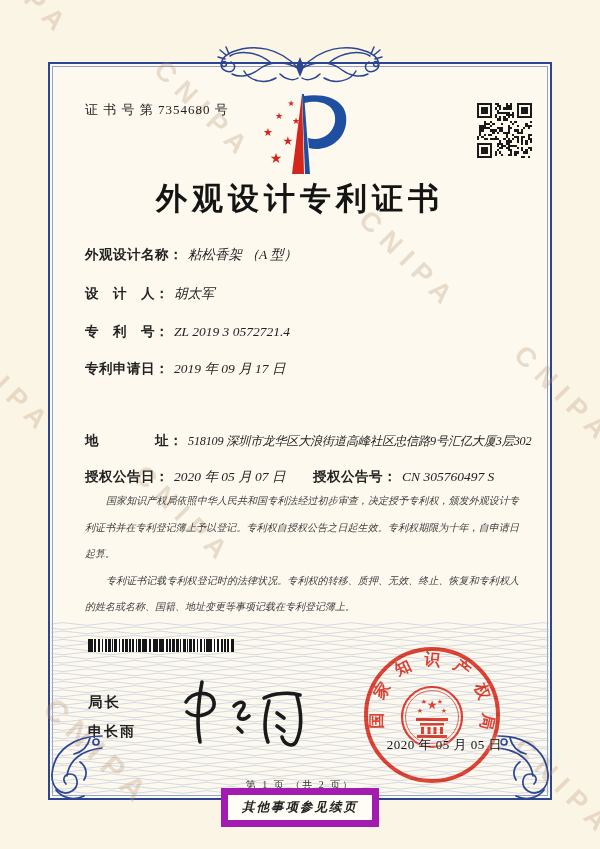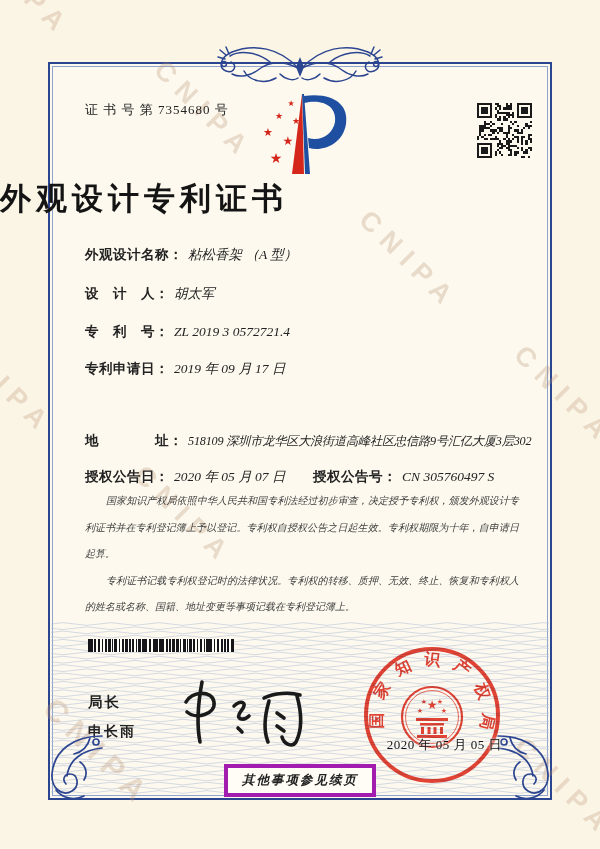--- a/index.html
+++ b/index.html
@@ -23,21 +23,21 @@
     font-weight:700; font-size:27px; letter-spacing:9px;
     color:rgba(190,150,120,.30); transform:rotate(45deg); white-space:nowrap;
     z-index:3; pointer-events:none;
   }
   .wm.big{font-size:31px;}
   .abs{position:absolute; z-index:4;}
   .cert-no{left:85px; top:101px; font-size:13px; letter-spacing:1px;}
   .qr{left:477px; top:103px; width:55px; height:55px;}
   .logo{left:249px; top:90px; width:104px; height:92px;}
   .title{
-    left:0; top:178px; width:100%; text-align:left;
+    left:0; top:178px; width:100%; text-align:center;
     font-size:31px; font-weight:700; letter-spacing:5px; color:#141414;
   }
   .field{left:85px; width:440px; height:20px; font-size:13.5px; white-space:nowrap;}
   .flabel{font-weight:600; letter-spacing:.5px;}
   .fvalue{margin-left:5px;font-style:italic;}
   .fvalue.small{font-size:12.2px; letter-spacing:-.2px;}
   .field .second{position:absolute; left:228px; top:0;text-align:center;}
   .paras{left:85px; top:488px; width:434px; font-size:10px; line-height:26.5px;
     font-style:italic; font-weight:500; color:#404040; text-align:justify;}
   .paras p{margin:0; text-indent:2.1em;}
@@ -53,22 +53,22 @@
   .director2{left:88px; top:723px; font-size:14px; font-weight:700; letter-spacing:2px;}
   .signature{left:172px; top:676px; width:150px; height:76px; z-index:5;}
   .seal{left:362px; top:645px; width:140px; height:140px; mix-blend-mode:multiply; opacity:.95; z-index:5;}
   .seal-date{
     left:362px; top:736px; width:140px; text-align:right; z-index:6;
     font-size:13px; font-weight:400; color:#101010; letter-spacing:.5px;
     text-shadow:0 0 2px #fff,0 0 4px #fff;
   }
   .page-num{left:0; top:778px; width:100%; text-align:center; font-size:10px; letter-spacing:2px; color:#333; z-index:4;}
   .note-box{
-    left:50%; top:764px; transform:translateX(-50%); z-index:6;
-    background:#fffdf6; border:4px solid #a21caf; padding:4px 14px;
+    left:50%; top:788px; transform:translateX(-50%); z-index:6;
+    background:#fffdf6; border:7px solid #a21caf; padding:4px 14px;
     font-size:12.5px; font-weight:700; font-style:italic; letter-spacing:2px; white-space:nowrap;
   }
   .dragon{left:210px; top:38px; width:180px; height:58px; z-index:5;}
   .corner{width:72px; height:72px; z-index:5;}
   .corner.left{left:36px; top:732px;}
   .corner.right{left:492px; top:732px; transform:scaleX(-1);}
 </style>
 </head>
 <body>
 

